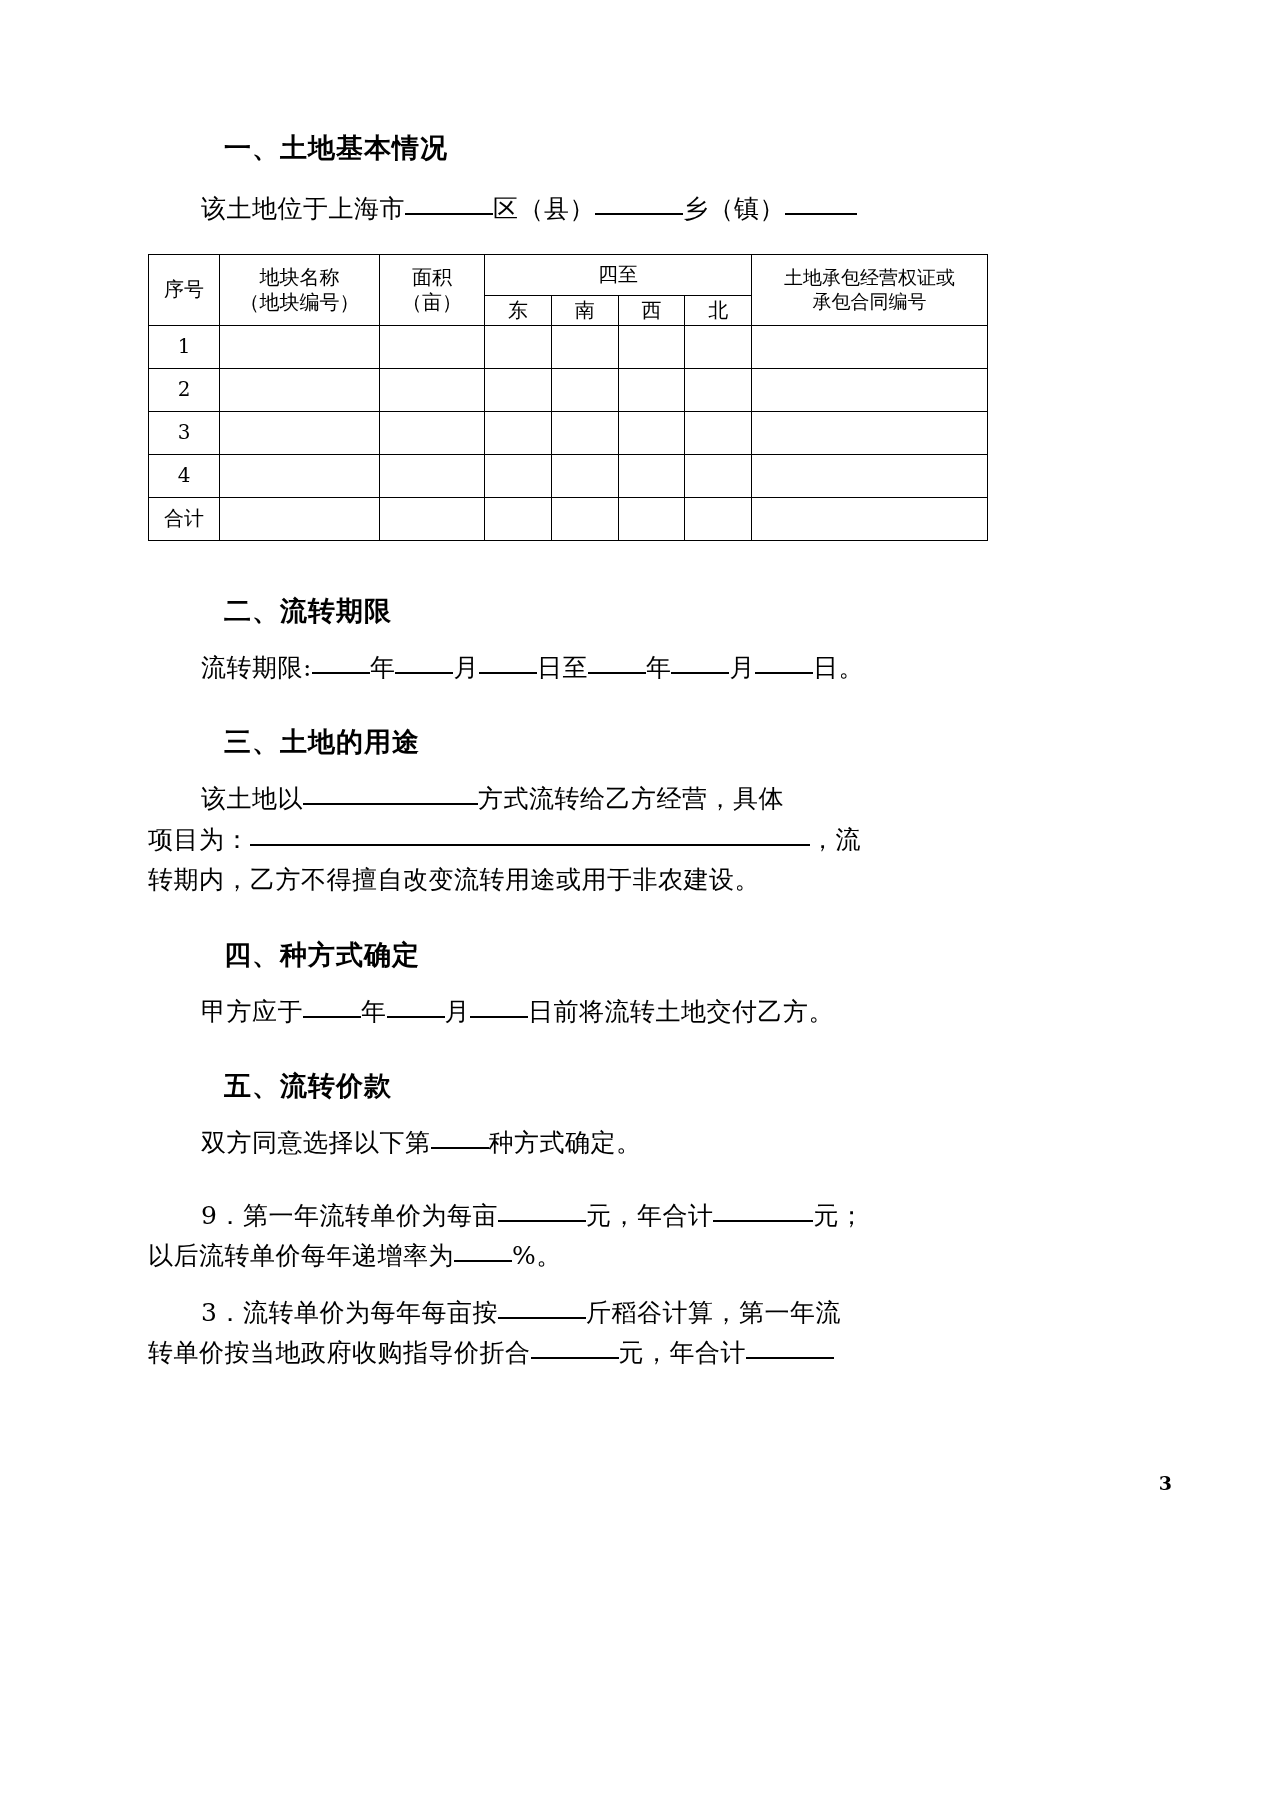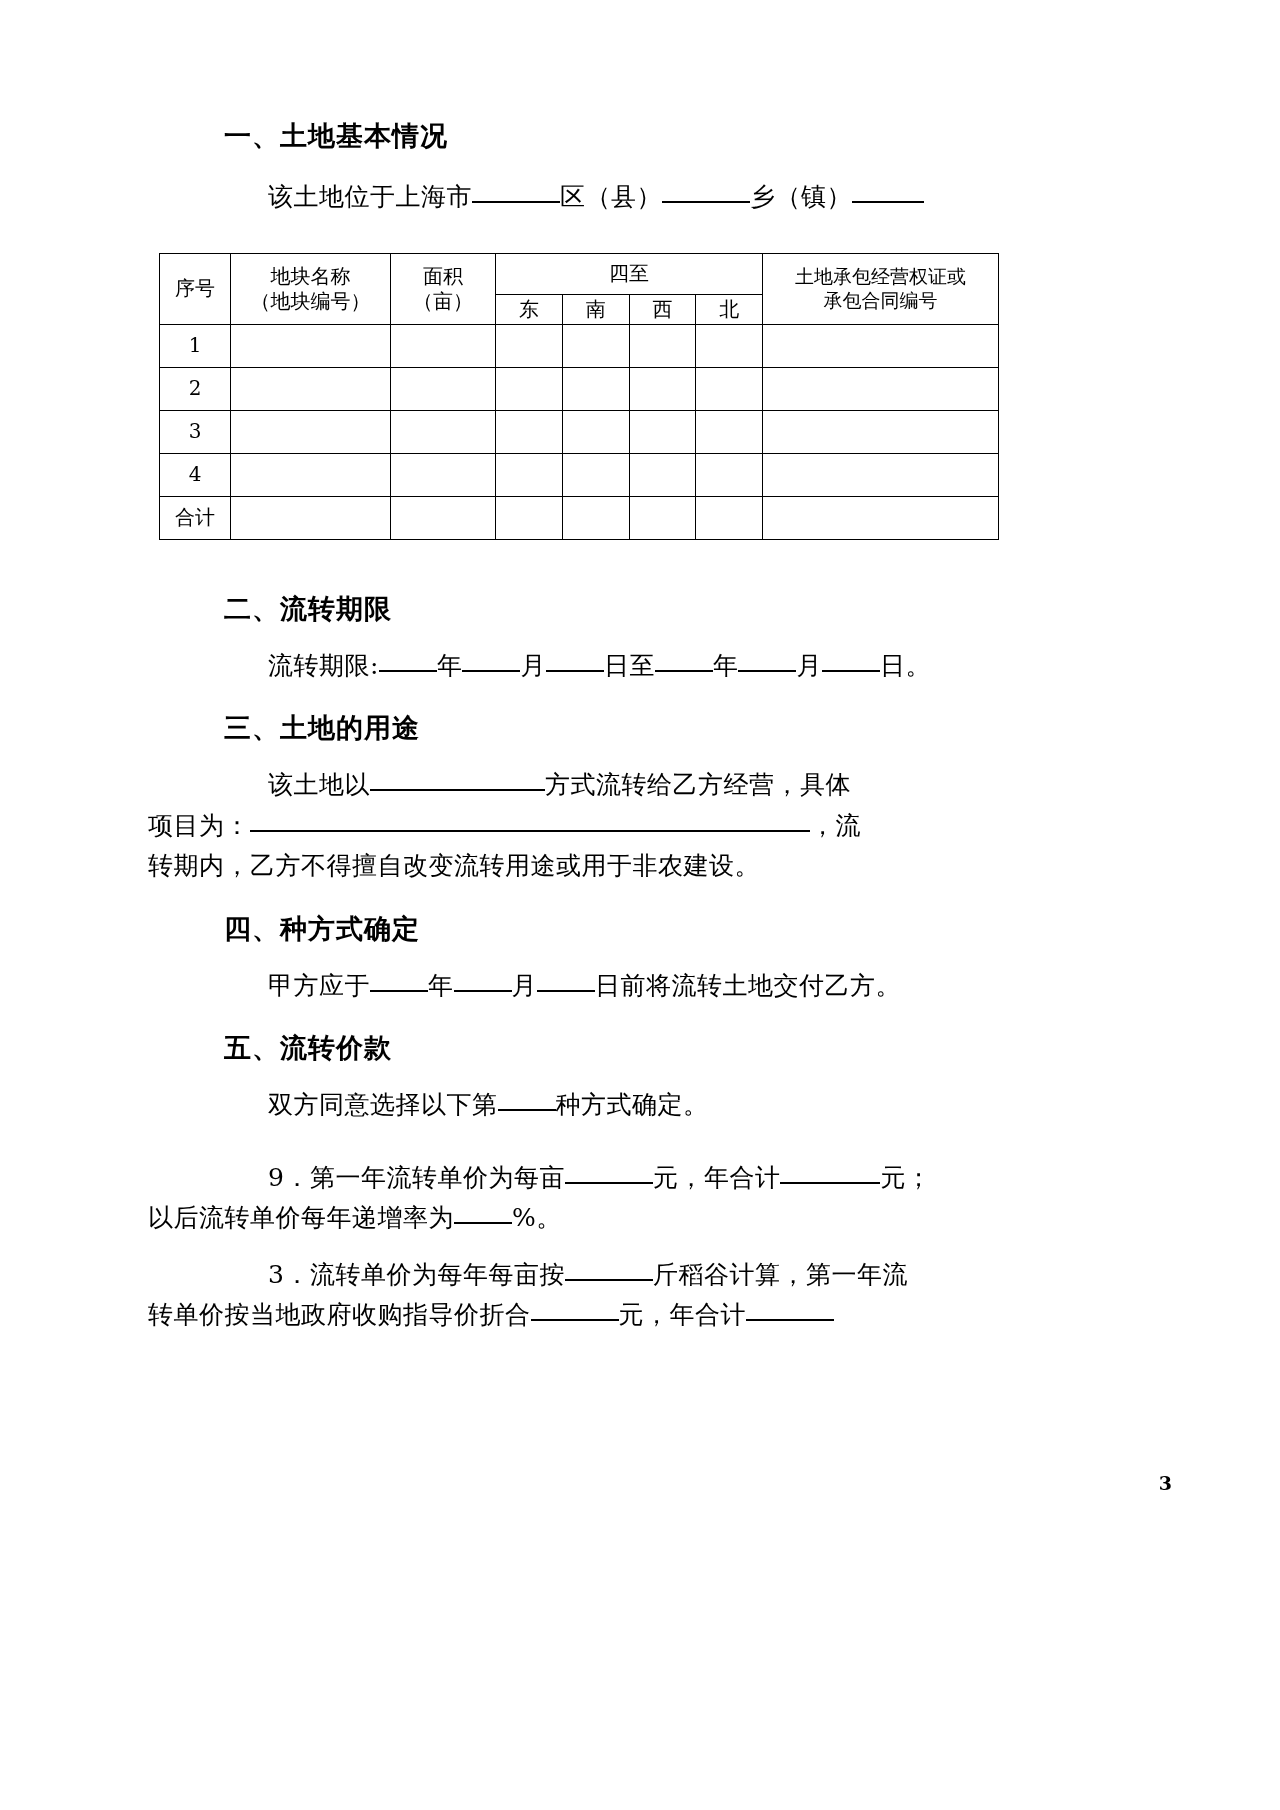--- a/index.html
+++ b/index.html
@@ -28,37 +28,37 @@
     top: 118px;
     width: 840px;
   }
 
   
   .heading {
     font-family: "DejaVu Sans", "Liberation Sans", sans-serif;
     font-weight: bold;
     font-size: 27px;
     letter-spacing: 1px;
-    margin: 0 0 0 76px;
+    margin: 12px 0 0 76px;
     padding: 0;
     line-height: 1.3;
     white-space: nowrap;
   }
 
   
   .para {
     font-family: "DejaVu Serif", "Liberation Serif", serif;
     font-size: 25px;
     line-height: 1.62;
     margin: 0;
     padding: 0;
     letter-spacing: 0.5px;
     white-space: nowrap;
   }
-  .indent { margin-left: 120px; }
+  .indent { margin-left: 53px; }
   .noindent { margin-left: 0; }
 
   
   .blank {
     display: inline-block;
     border-bottom: 2px solid #000;
     vertical-align: 2px;
     height: 20px;
   }
   .b-sm { width: 58px; }
@@ -71,21 +71,21 @@
   
   .sp-16 { height: 16px; }
   .sp-20 { height: 20px; }
   .sp-24 { height: 24px; }
   .sp-40 { height: 40px; }
 
   
   table.land-table {
     border-collapse: collapse;
     width: 840px;
-    margin: 11px;
+    margin: 0;
     table-layout: fixed;
     font-family: "DejaVu Serif", "Liberation Serif", serif;
   }
   table.land-table td, table.land-table th {
     border: 1.5px solid #000;
     text-align: center;
     vertical-align: middle;
     font-weight: normal;
     font-size: 20px;
     padding: 2px 2px;

